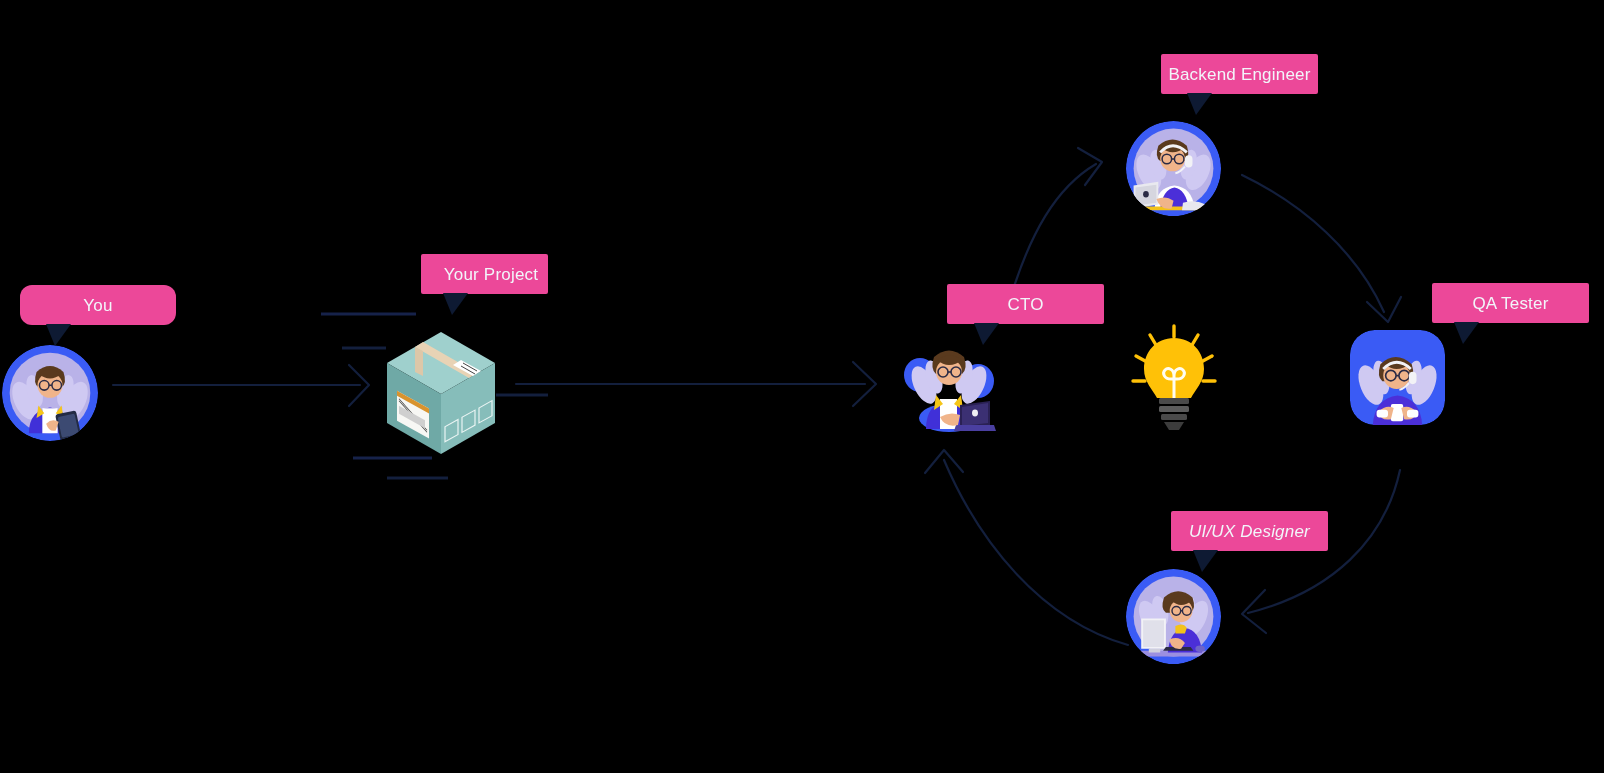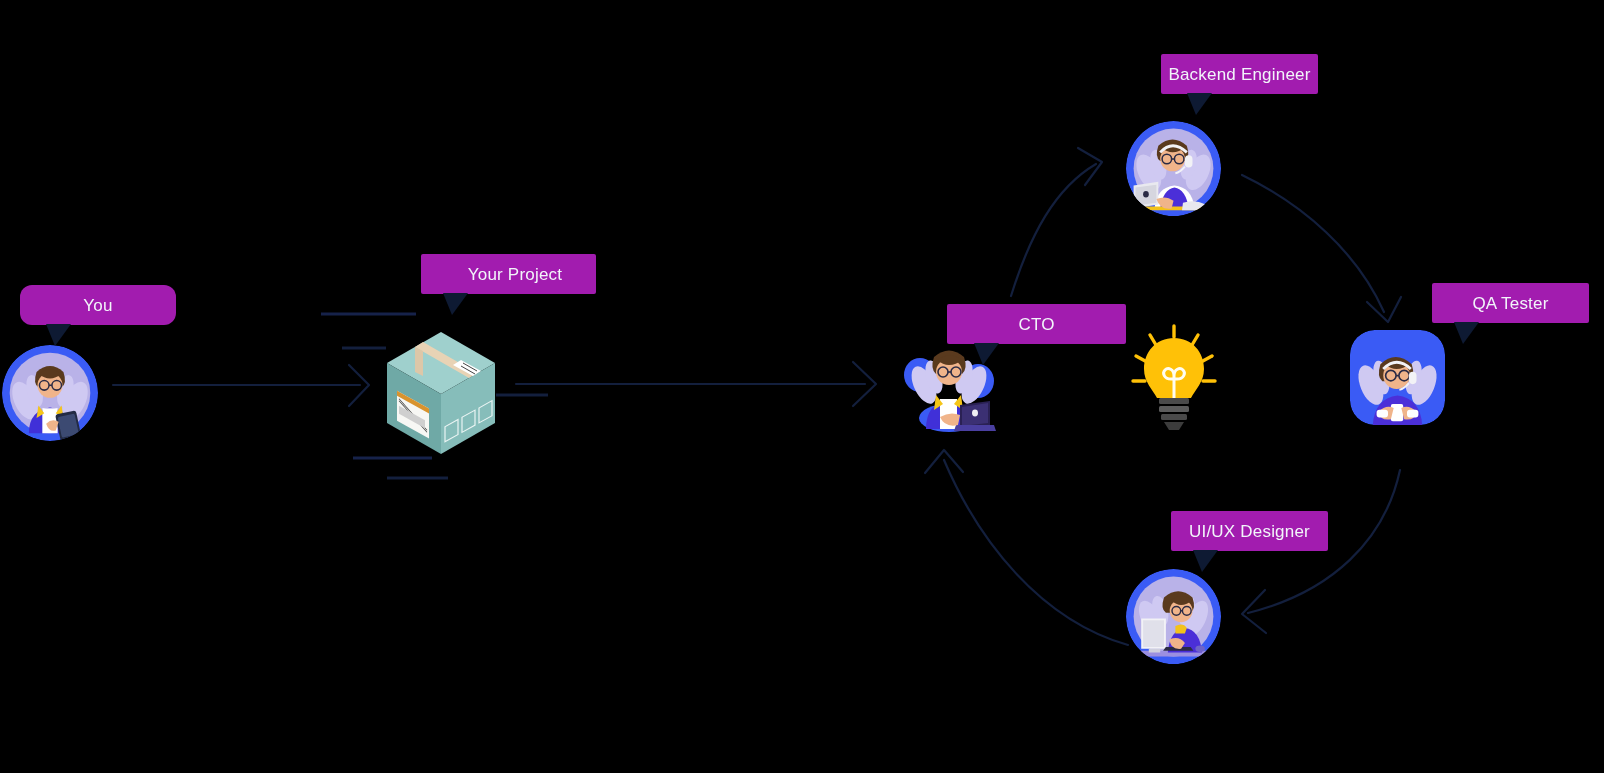--- a/index.html
+++ b/index.html
@@ -2,21 +2,21 @@
 <html><head>
 <meta charset="utf-8">
 <style>
   html,body{margin:0;padding:0;background:#000;}
   body{width:1604px;height:773px;overflow:hidden;font-family:"Liberation Sans",sans-serif;}
   #stage{position:relative;width:1604px;height:773px;background:#000000;}
 
   
   .bubble{
     position:absolute;
-    background:#a21caf;
+    background:#ec4899;
     color:#f2f5fa;
     font-family:"Liberation Sans",sans-serif;
     font-size:17px;
     line-height:1;
     letter-spacing:.2px;
     display:flex;align-items:center;justify-content:center;
     white-space:nowrap;
     box-sizing:border-box;
     border-radius:2px;
   }
@@ -151,21 +151,21 @@
       </g>
 
       <g fill="none" stroke="#eaf4f3" stroke-width="1.2">
         <rect x="60" y="88" width="13" height="15" transform="skewY(-29) translate(0 42)"></rect>
         <rect x="77" y="88" width="13" height="15" transform="skewY(-29) translate(0 42)"></rect>
         <rect x="94" y="88" width="13" height="15" transform="skewY(-29) translate(0 42)"></rect>
       </g>
     </svg>
   </div>
 
-  <div class="bubble" style="left:421px;top:254px;width:175px;height:40px;padding-left:13px;">
+  <div class="bubble" style="left:421px;top:254px;width:127px;height:40px;padding-left:13px;">
     <span>Your Project</span>
     <span class="tail" style="left:22px;top:39px;"></span>
   </div>
 
   <div class="node-free" style="left:898px;top:333px;width:102px;height:104px;">
     <svg viewBox="0 0 102 104">
       <ellipse cx="51" cy="56" rx="46" ry="42" fill="#000"></ellipse>
       <g fill="#3a5bf5">
         <ellipse cx="22" cy="42" rx="16" ry="17"></ellipse>
         <ellipse cx="80" cy="48" rx="16" ry="17"></ellipse>
@@ -191,21 +191,21 @@
       </g>
 
       <path d="M62 72 L92 68 L92 92 L62 96 Z" fill="#2a2154"></path>
       <path d="M64 74 L90 70 L90 90 L64 93 Z" fill="#3b3073"></path>
       <ellipse cx="77" cy="80" rx="3" ry="3.4" fill="#f0f0f4"></ellipse>
       <path d="M58 92 h38 l2 6 h-42z" fill="#4a3fa0"></path>
       <path d="M42 84 q10-6 20-2 l-2 10 q-13 3-18-8z" fill="#f0b48a"></path>
     </svg>
   </div>
 
-  <div class="bubble" style="left:947px;top:304px;width:179px;height:40px;">
+  <div class="bubble" style="left:947px;top:284px;width:157px;height:40px;">
     <span>CTO</span>
     <span class="tail" style="left:27px;top:39px;"></span>
   </div>
 
   <div class="avatar circle" style="left:1126px;top:121px;width:95px;height:95px;">
     <svg viewBox="0 0 100 100">
       <circle cx="50" cy="50" r="50" fill="#3a5bf5"></circle>
       <circle cx="50" cy="50" r="42" fill="#b9b2e8"></circle>
       <g fill="#cfc9f2">
         <ellipse cx="24" cy="54" rx="11" ry="20" transform="rotate(-25 24 54)"></ellipse>
@@ -307,21 +307,21 @@
         <line x1="57.6" y1="44" x2="59.4" y2="44"></line>
       </g>
       <path d="M52 60 q8-4 12 2 l-2 6 h-10z" fill="#f3c21a"></path>
 
       <path d="M42 82 h26 l3 4 h-32z" fill="#2b2b45"></path>
       <ellipse cx="78" cy="84" rx="5" ry="3.5" fill="#6f63c9"></ellipse>
       <path d="M46 74 q10-4 16 4 l-4 6 q-12 1-12-10z" fill="#f0b48a"></path>
     </svg>
   </div>
 
-  <div class="bubble" style="left:1171px;top:511px;width:157px;height:40px;">
+  <div class="bubble" style="left:1171px;top:511px;width:157px;height:40px;font-style:italic;">
     <span>UI/UX Designer</span>
     <span class="tail" style="left:22px;top:39px;"></span>
   </div>
 
   <div class="node-free" style="left:1130px;top:324px;width:88px;height:108px;">
     <svg viewBox="0 0 88 108">
       <g stroke="#ffc107" stroke-width="3.4" stroke-linecap="round">
         <line x1="44" y1="2" x2="44" y2="13"></line>
         <line x1="20" y1="11" x2="26" y2="21"></line>
         <line x1="68" y1="11" x2="62" y2="21"></line>

